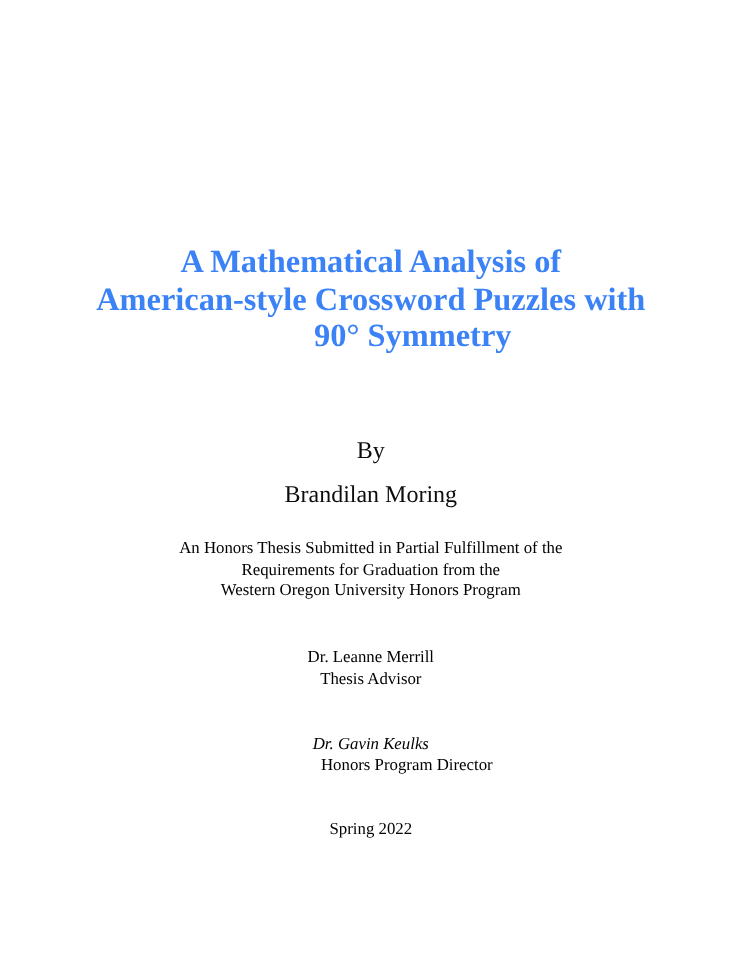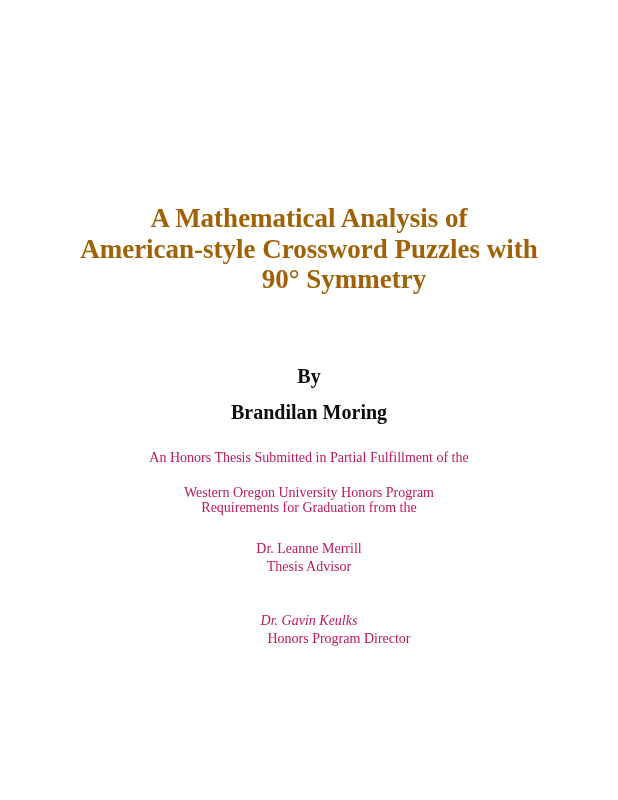--- a/index.html
+++ b/index.html
@@ -26,50 +26,51 @@
       position: absolute;
       left: 0;
       width: 618px;
       text-align: center;
       white-space: nowrap;
     }
     .title {
       font-weight: bold;
       font-size: 27px;
       line-height: 31px;
-      color: #a16207;
+      color: #3b82f6;
     }
     .author {
-      font-weight: bold;
+      font-weight: normal;
       font-size: 20px;
       line-height: 24px;
       color: #0d0d0d;
     }
     .body {
       font-size: 14px;
       line-height: 17.5px;
-      color: #be185d;
+      color: #000000;
     }
   </style>
 </head>
 <body>
 
 <div class="page">
 
   <div class="line title" style="top:203px;">A Mathematical Analysis of</div>
   <div class="line title" style="top:234px;">American-style Crossword Puzzles with</div>
   <div class="line title" style="top:264px;margin-left:35px;">90° Symmetry</div>
 
   <div class="line author" style="top:364px;">By</div>
   <div class="line author" style="top:400px;">Brandilan Moring</div>
 
   <div class="line body" style="top:449px;">An Honors Thesis Submitted in Partial Fulfillment of the</div>
-  <div class="line body" style="top:466.5px;margin-top:32px;">Requirements for Graduation from the</div>
+  <div class="line body" style="top:466.5px;">Requirements for Graduation from the</div>
   <div class="line body" style="top:484px;">Western Oregon University Honors Program</div>
 
   <div class="line body" style="top:540px;">Dr. Leanne Merrill</div>
   <div class="line body" style="top:557.5px;">Thesis Advisor</div>
 
   <div class="line body" style="top:612px;font-style:italic;">Dr. Gavin Keulks</div>
   <div class="line body" style="top:629.5px;padding-left:30px;">Honors Program Director</div>
 
+  <div class="line body" style="top:683px;">Spring 2022</div>
 
 </div>
 
 </body></html>

